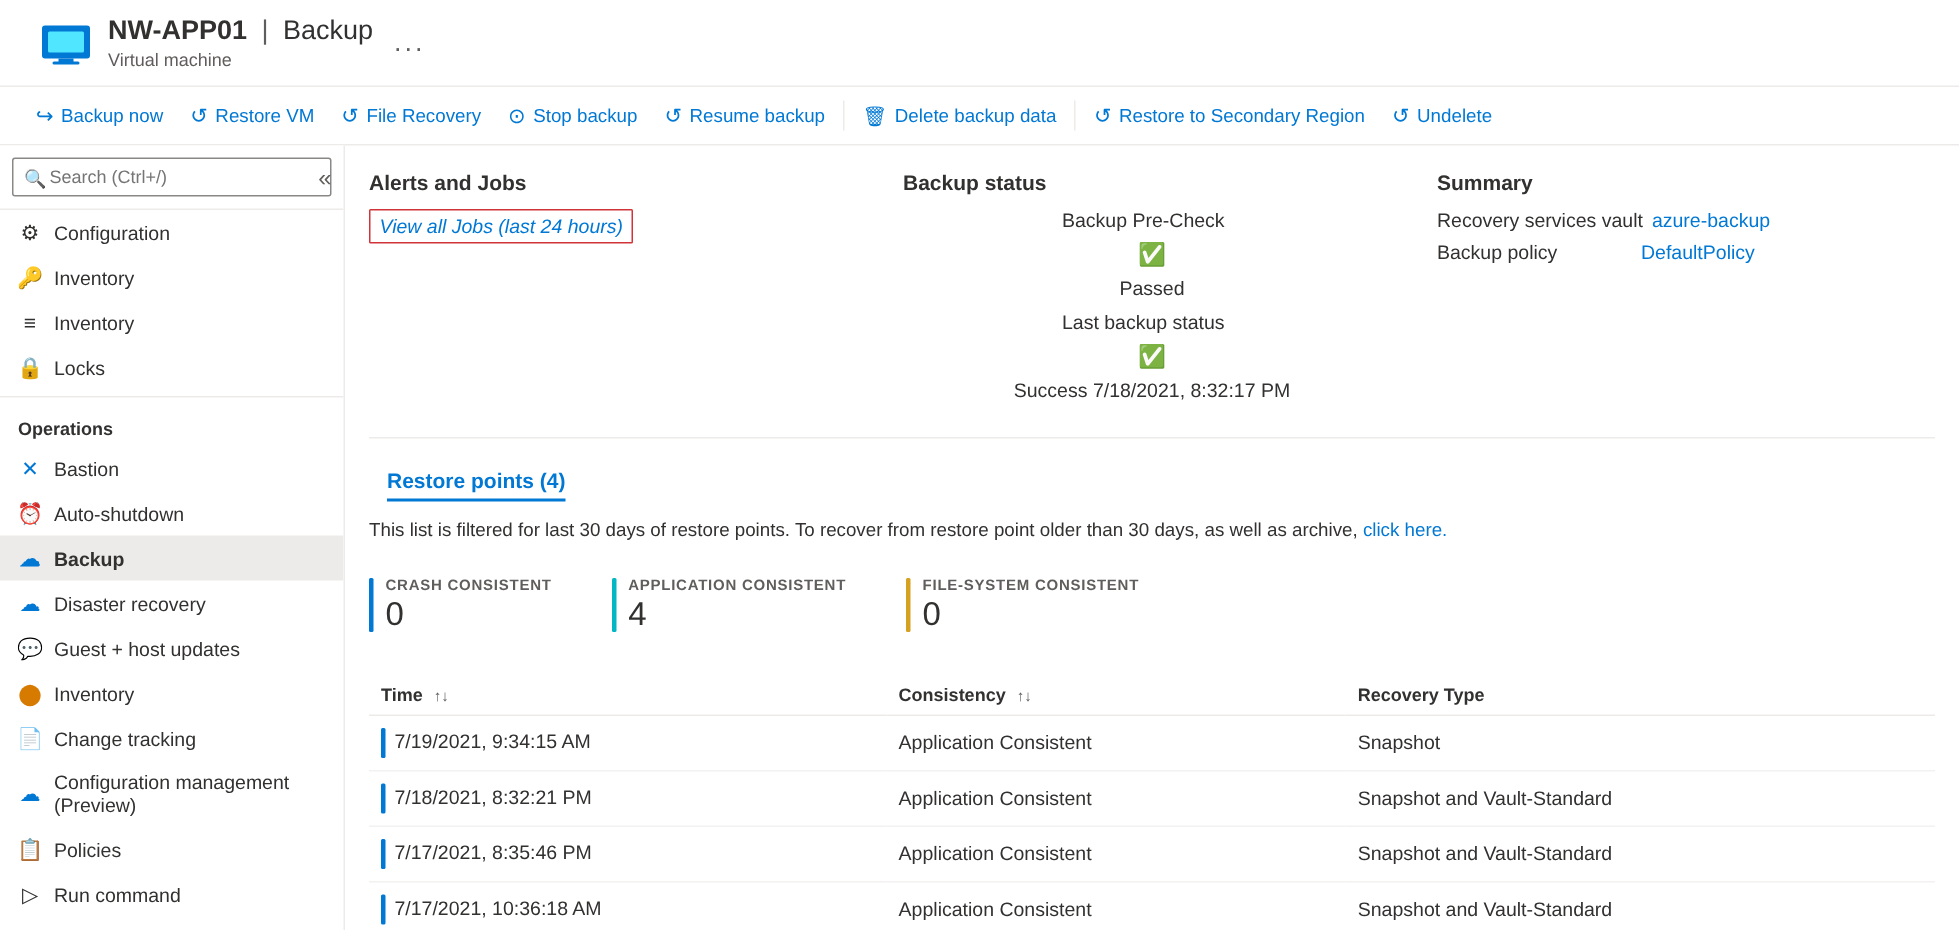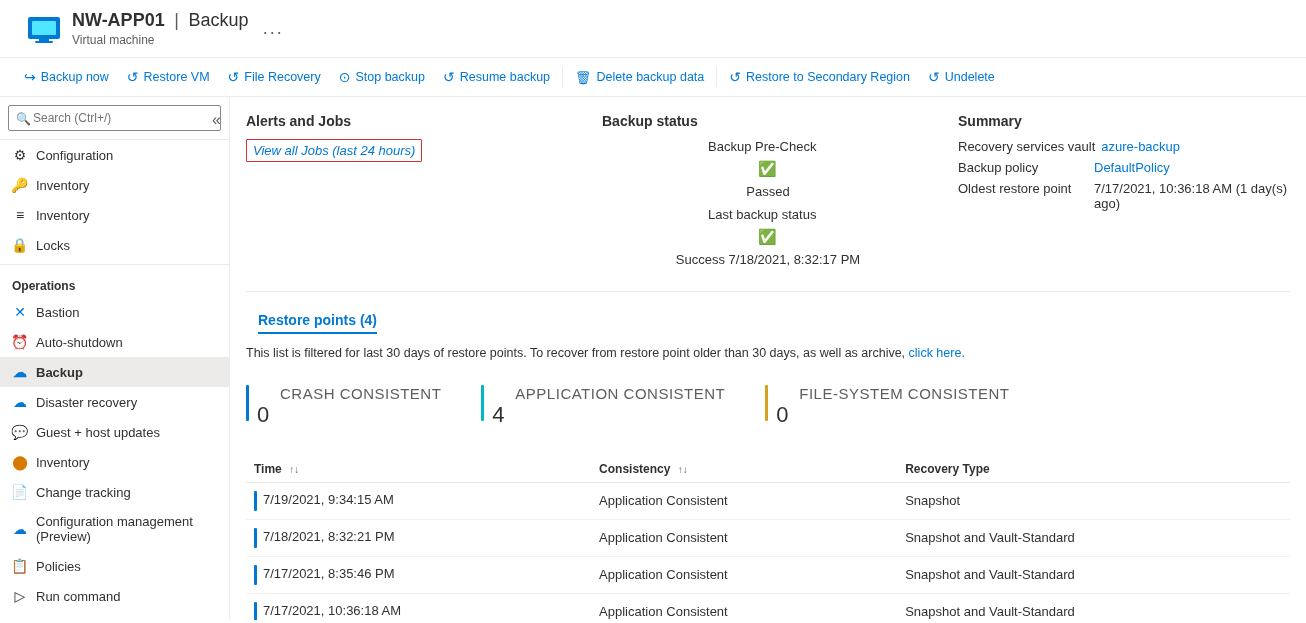--- a/index.html
+++ b/index.html
@@ -56,21 +56,21 @@
     .restore-points-header { font-size: 14px; font-weight: 600; color: #0078d4; border-bottom: 2px solid #0078d4; display: inline-block; padding-bottom: 4px; margin-bottom: 10px; cursor: pointer; margin-left: 12px; }
 
     .rp-info-text { font-size: 12.5px; color: #323130; margin-bottom: 14px; line-height: 1.5; }
 
     .consistency-cards { display: flex; gap: 0; margin-bottom: 20px; }
     .consistency-card { display: flex; align-items: flex-start; gap: 8px; padding: 8px 20px 8px 0; margin-right: 20px; }
     .consistency-bar { width: 3px; height: 36px; border-radius: 1px; flex-shrink: 0; }
     .cc-blue { background: #0078d4; }
     .cc-teal { background: #00b7c3; }
     .cc-yellow { background: #d6a020; }
-    .consistency-info .cc-label { font-size: 15px; font-weight: 400; color: #605e5c; letter-spacing: 0.5px; text-transform: uppercase; margin-left: 23px; }
+    .consistency-info .cc-label { font-size: 10px; font-weight: 700; color: #605e5c; letter-spacing: 0.5px; text-transform: uppercase; }
     .consistency-info .cc-count { font-size: 22px; font-weight: 300; color: #323130; }
 
     
     .rp-table { width: 100%; border-collapse: collapse; }
     .rp-table th { text-align: left; font-size: 12px; font-weight: 600; color: #323130; padding: 6px 8px; border-bottom: 1px solid #edebe9; }
     .rp-table td { font-size: 13px; padding: 8px 8px; border-bottom: 1px solid #f3f2f1; vertical-align: middle; }
     .sort-icon { color: #605e5c; font-size: 10px; margin-left: 4px; }
     .row-indicator { width: 3px; height: 20px; background: #0078d4; display: inline-block; margin-right: 6px; vertical-align: middle; border-radius: 1px; }
 
     
@@ -238,24 +238,20 @@
 
       <div class="summary">
         <div class="section-title">Summary</div>
         <div class="summary-row">
           <span class="summary-key">Recovery services vault</span>
           <a class="summary-val">azure-backup</a>
         </div>
         <div class="summary-row">
           <span class="summary-key">Backup policy</span>
           <a class="summary-val">DefaultPolicy</a>
-        </div>
-        <div class="summary-row">
-          <span class="summary-key">Oldest restore point</span>
-          <span class="summary-val-plain">7/17/2021, 10:36:18 AM (1 day(s) ago)</span>
         </div>
       </div>
 
     </div>
 
     <div class="restore-points-section">
       <div class="restore-points-header">Restore points (4)</div>
 
       <div class="rp-info-text">
         <span>This list is filtered for last 30 days of restore points. To recover from restore point older than 30 days, as well as archive,</span>

